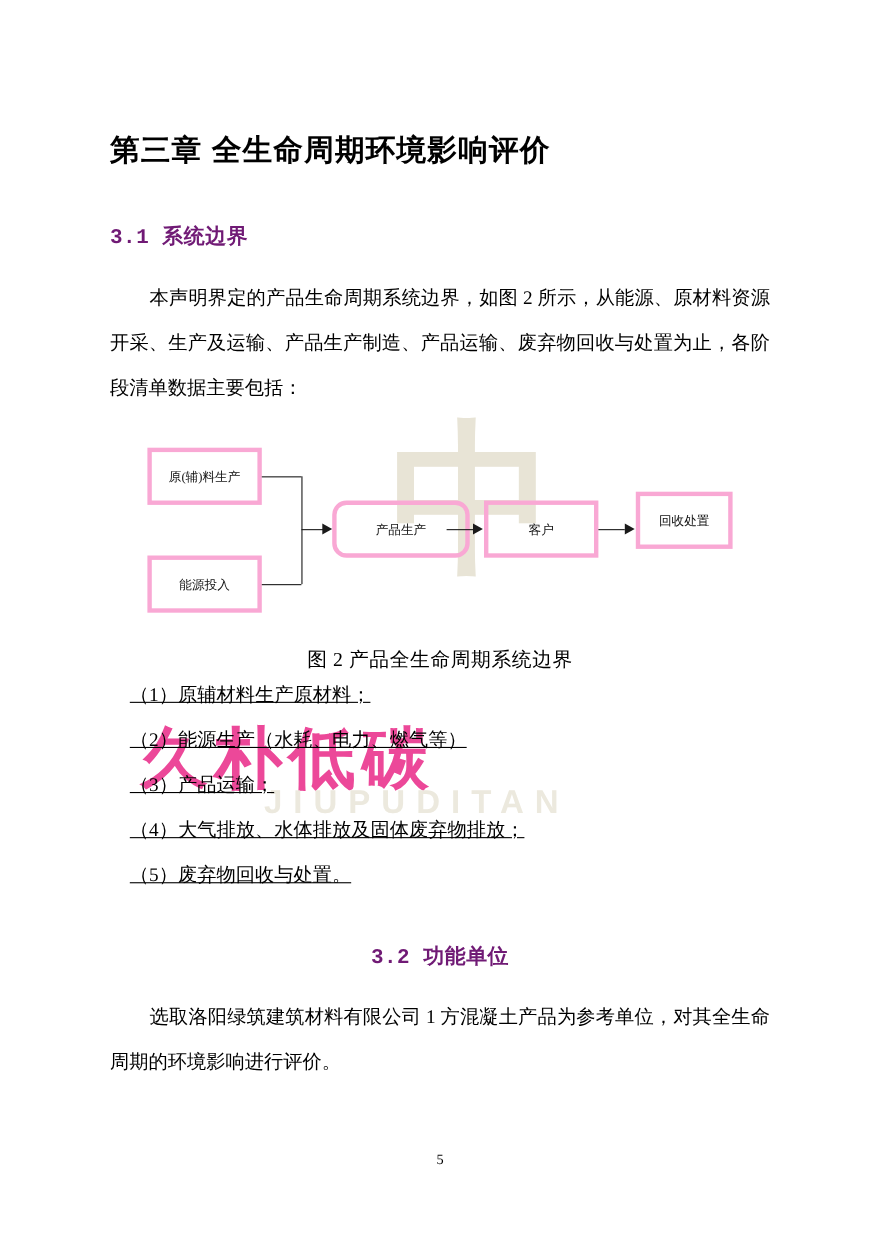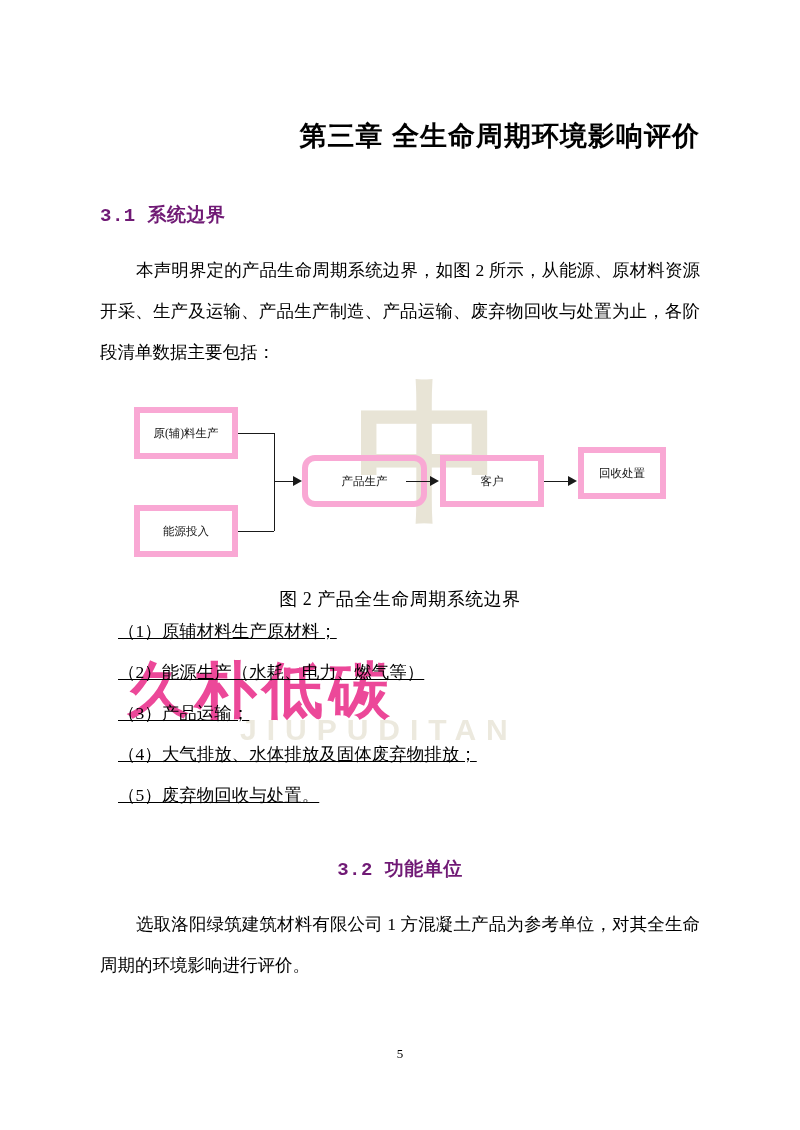--- a/index.html
+++ b/index.html
@@ -69,21 +69,21 @@
 
   .doc-layer {
     position: relative;
     z-index: 2;
   }
 
   h1.chapter {
     font-family: "Liberation Sans", sans-serif;
     font-weight: bold;
     font-size: 27px;
-    text-align: right;
+    text-align: left;
     margin: 0;
     padding-top: 118px;
     letter-spacing: 1px;
     color: #000;
   }
   h2.section {
     font-family: Liberation Mono, monospace;
     font-weight: bold;
     font-size: 19px;
     margin: 0;
@@ -119,21 +119,21 @@
 
   
   .figure {
     position: relative;
     width: 600px;
     height: 192px;
     margin-top: 16px;
   }
   .fbox {
     position: absolute;
-    border: 6px solid #f9a8d4;
+    border: 4px solid #f9a8d4;
     background: transparent;
     font-size: 11.5px;
     font-family: "Liberation Serif", serif;
     display: flex;
     align-items: center;
     justify-content: center;
     color: #111;
     box-sizing: border-box;
   }
   .box-raw   { left: 34px;  top: 18px;  width: 104px; height: 52px; }

